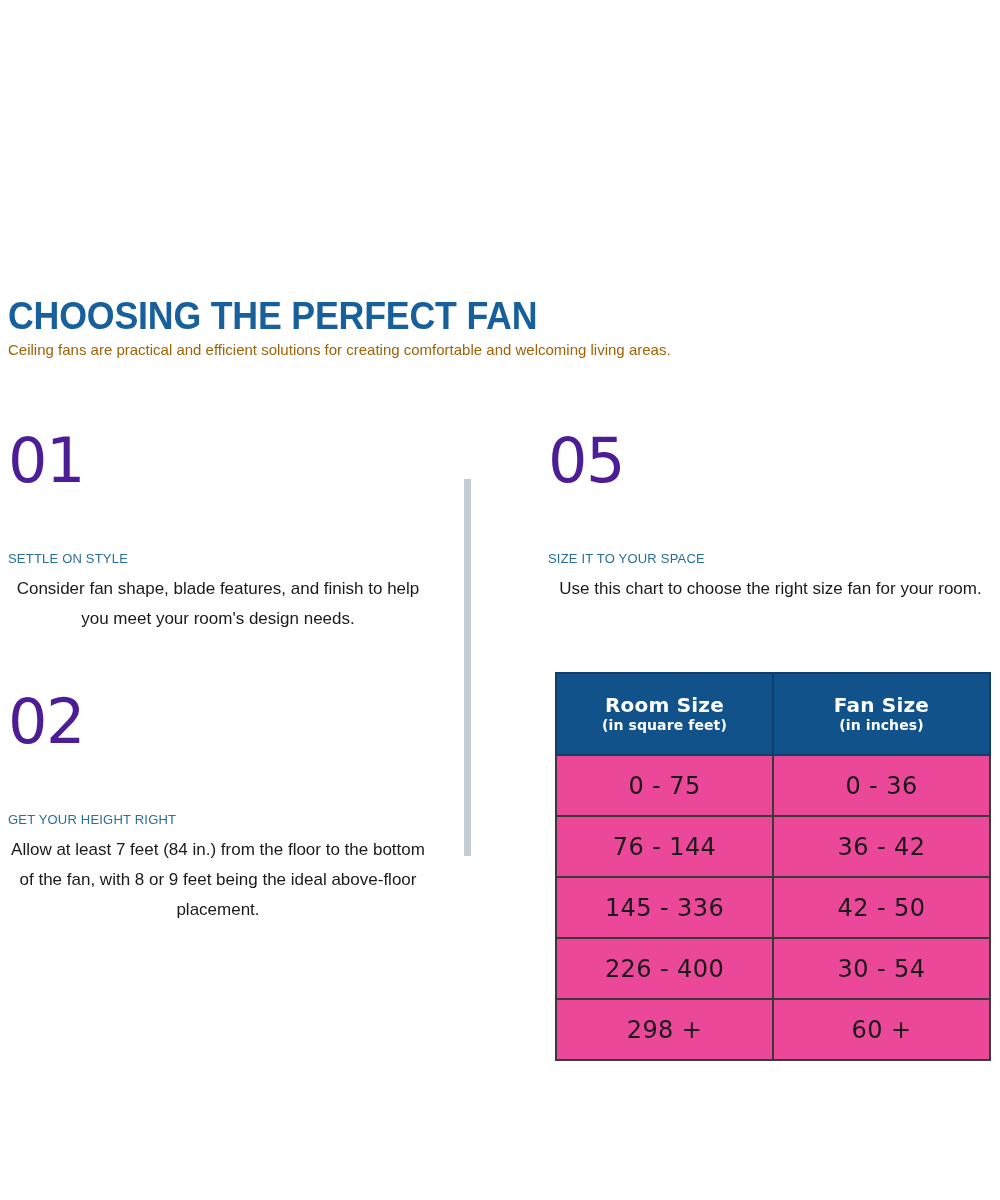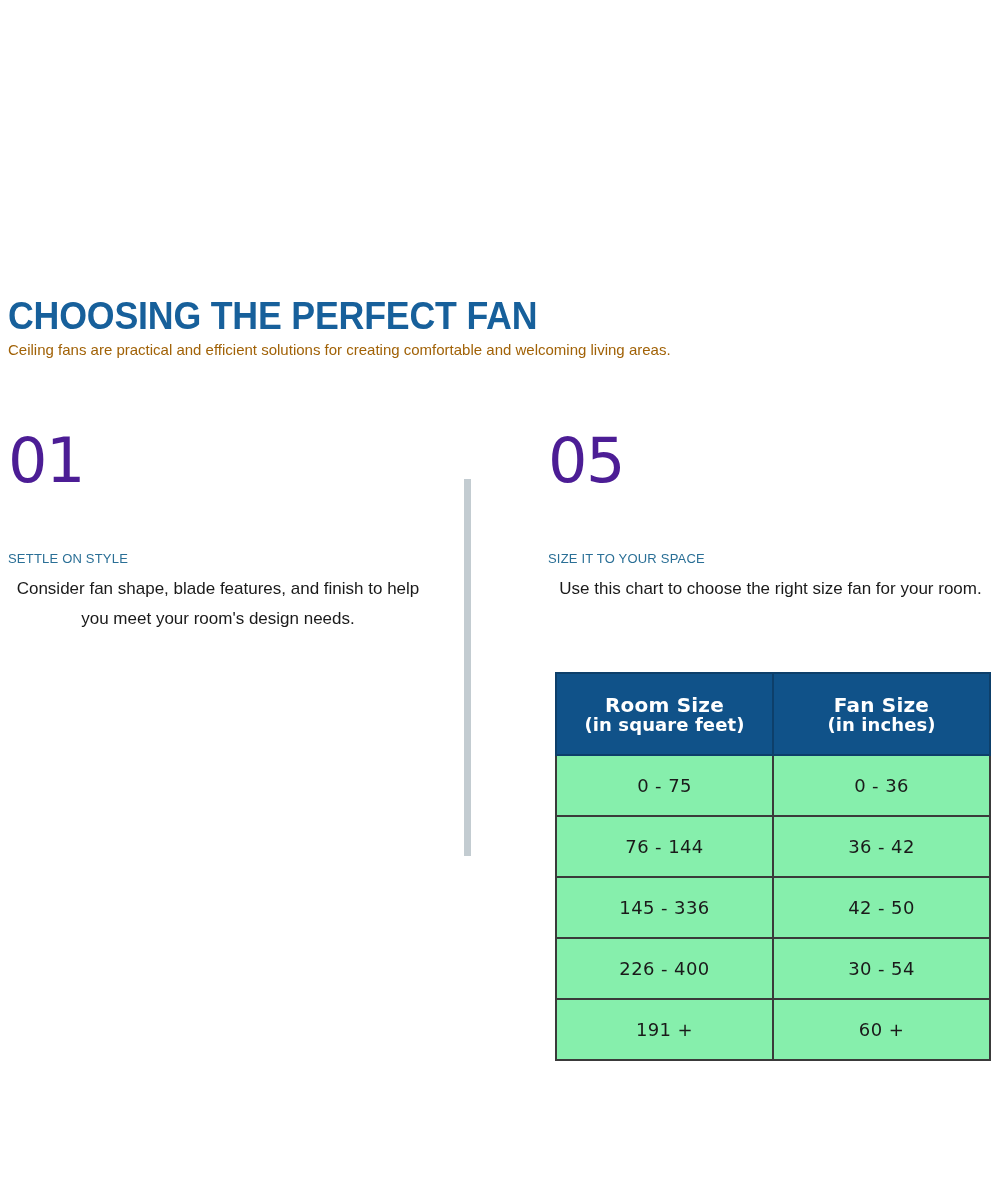--- a/index.html
+++ b/index.html
@@ -136,31 +136,31 @@
     font-weight: bold;
   }
   .th-main {
     display: block;
     font-size: 20px;
     line-height: 22px;
     letter-spacing: 0.2px;
   }
   .th-sub {
     display: block;
-    font-size: 18px;
+    font-size: 14px;
     line-height: 18px;
     letter-spacing: 0.1px;
   }
   .size-table tbody td {
     height: 35px;
-    font-size: 18px;
+    font-size: 24px;
     color: #1a1a1a;
     vertical-align: middle;
     letter-spacing: 0.4px;
-    background: #86efac;
+    background: #ec4899;
   }
 </style>
 </head>
 <body>
 
 <div class="page">
 
   <h1 class="headline">CHOOSING THE PERFECT FAN</h1>
 
   <p class="intro">Ceiling fans are practical and efficient solutions for creating comfortable and welcoming living areas.</p>
@@ -168,20 +168,25 @@
   <div class="divider"></div>
 
   <div class="col-left">
 
     <div class="step-block step-block-1">
       <div class="step-number">01</div>
       <div class="step-title">SETTLE ON STYLE</div>
       <p class="step-body">Consider fan shape, blade features, and finish to help you meet your room's design needs.</p>
     </div>
 
+    <div class="step-block step-block-2">
+      <div class="step-number">02</div>
+      <div class="step-title">GET YOUR HEIGHT RIGHT</div>
+      <p class="step-body">Allow at least 7 feet (84 in.) from the floor to the bottom of the fan, with 8 or 9 feet being the ideal above-floor placement.</p>
+    </div>
 
   </div>
 
   <div class="col-right">
     <div class="step-block step-block-3">
       <div class="step-number">05</div>
       <div class="step-title">SIZE IT TO YOUR SPACE</div>
       <p class="step-body">Use this chart to choose the right size fan for your room.</p>
     </div>
   </div>
@@ -210,19 +215,19 @@
       </tr>
       <tr>
         <td>145 - 336</td>
         <td>42 - 50</td>
       </tr>
       <tr>
         <td>226 - 400</td>
         <td>30 - 54</td>
       </tr>
       <tr>
-        <td>191 +</td>
+        <td>298 +</td>
         <td>60 +</td>
       </tr>
     </tbody>
   </table>
 
 </div>
 
 </body></html>

